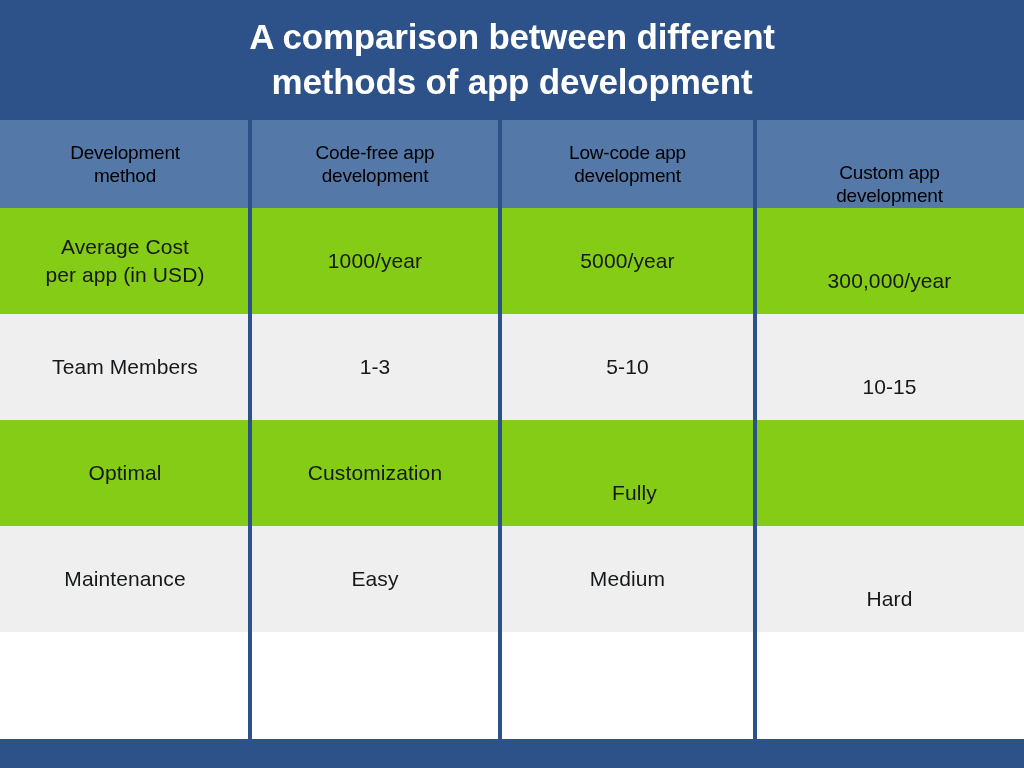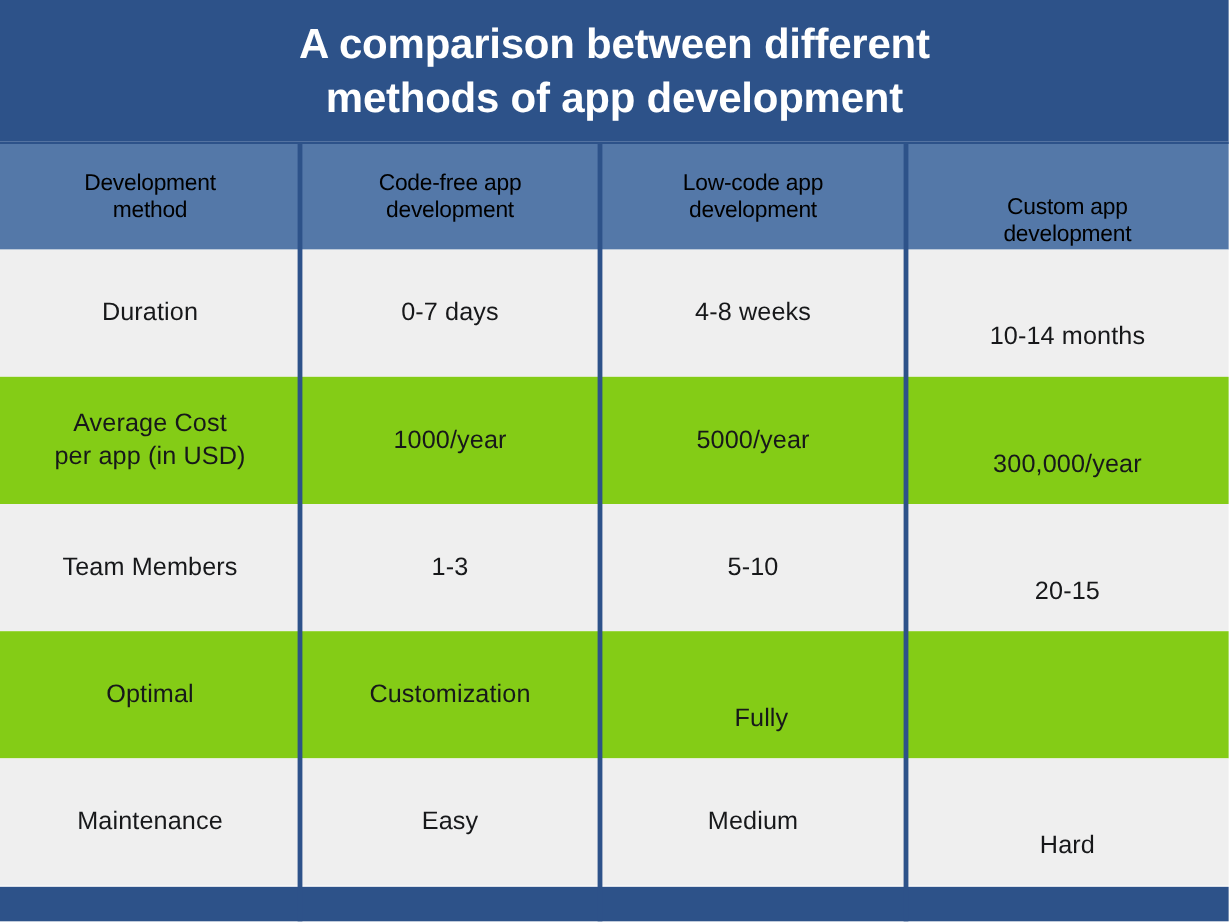--- a/index.html
+++ b/index.html
@@ -142,40 +142,34 @@
       <div class="cell col-0 cell-lines">Development
 method</div>
       <div class="cell col-1 cell-lines">Code-free app
 development</div>
       <div class="cell col-2 cell-lines">Low-code app
 development</div>
       <div class="cell col-3 cell-lines">Custom app
 development</div>
     </div>
 
-    <div class="row data-row row-shade-gray">
-      <div class="cell col-0 cell-lines">Duration</div>
-      <div class="cell col-1 cell-lines">0-7 days</div>
-      <div class="cell col-2 cell-lines">4-8 weeks</div>
-      <div class="cell col-3 cell-lines">10-14 months</div>
-    </div>
 
     <div class="row data-row row-shade-white">
       <div class="cell col-0 cell-lines">Average Cost
 per app (in USD)</div>
       <div class="cell col-1 cell-lines">1000/year</div>
       <div class="cell col-2 cell-lines">5000/year</div>
       <div class="cell col-3 cell-lines">300,000/year</div>
     </div>
 
     <div class="row data-row row-shade-gray">
       <div class="cell col-0 cell-lines">Team Members</div>
       <div class="cell col-1 cell-lines">1-3</div>
       <div class="cell col-2 cell-lines">5-10</div>
-      <div class="cell col-3 cell-lines">20-15</div>
+      <div class="cell col-3 cell-lines">10-15</div>
     </div>
 
     <div class="row data-row row-shade-white">
       <div class="cell col-1 cell-lines">Optimal</div>
       <div class="cell col-0 cell-lines">Customization</div>
       <div class="cell col-3 cell-lines">Fully</div>
     </div>
 
     <div class="row data-row row-shade-gray">
       <div class="cell col-0 cell-lines">Maintenance</div>

